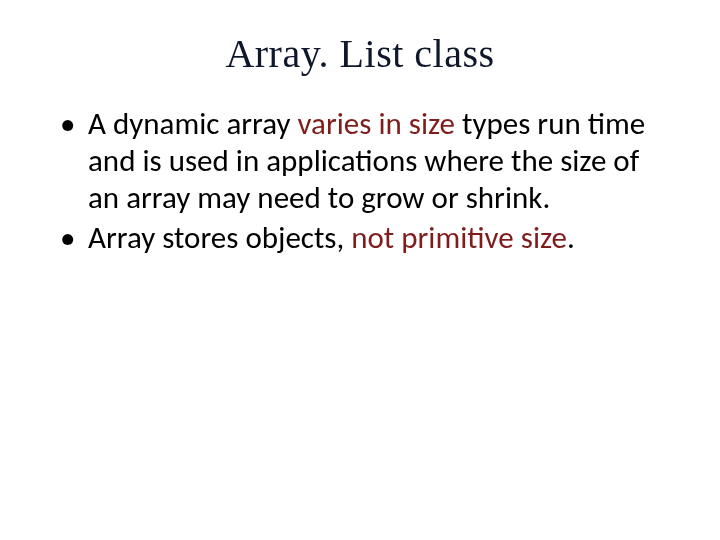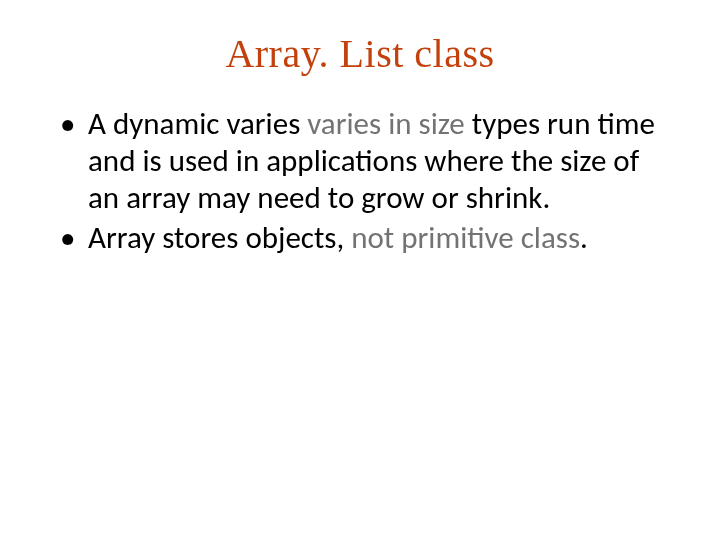--- a/index.html
+++ b/index.html
@@ -14,21 +14,21 @@
   .slide {
     width: 100%;
     height: 100%;
     padding: 30px 50px 30px 50px;
   }
   .title {
     font-family: Georgia, 'Times New Roman', serif;
     font-size: 40px;
     font-weight: 400;
     text-align: center;
-    color: #c2410c;
+    color: #0f172a;
     margin-bottom: 28px;
     letter-spacing: 0.5px;
   }
   .bullets {
     list-style: none;
     padding-left: 10px;
   }
   .bullets li {
     font-size: 31px;
     line-height: 1.2;
@@ -38,28 +38,28 @@
     padding-left: 28px;
   }
   .bullets li::before {
     content: "•";
     position: absolute;
     left: 0;
     top: 0;
     font-size: 31px;
     color: #000;
   }
-  .red { color: #737373; }
+  .red { color: #7f1d1d; }
 </style>
 </head>
 <body>
 
 <div class="slide">
   <h1 class="title">Array. List class</h1>
   <ul class="bullets">
     <li>
-      <span>A dynamic varies </span><span class="red">varies in size </span><span>types run time and is used in applications where the size of an array may need to grow or shrink.</span>
+      <span>A dynamic array </span><span class="red">varies in size </span><span>types run time and is used in applications where the size of an array may need to grow or shrink.</span>
     </li>
     <li>
-      <span>Array stores objects, </span><span class="red">not primitive class</span><span>.</span>
+      <span>Array stores objects, </span><span class="red">not primitive size</span><span>.</span>
     </li>
   </ul>
 </div>
 
 </body></html>

